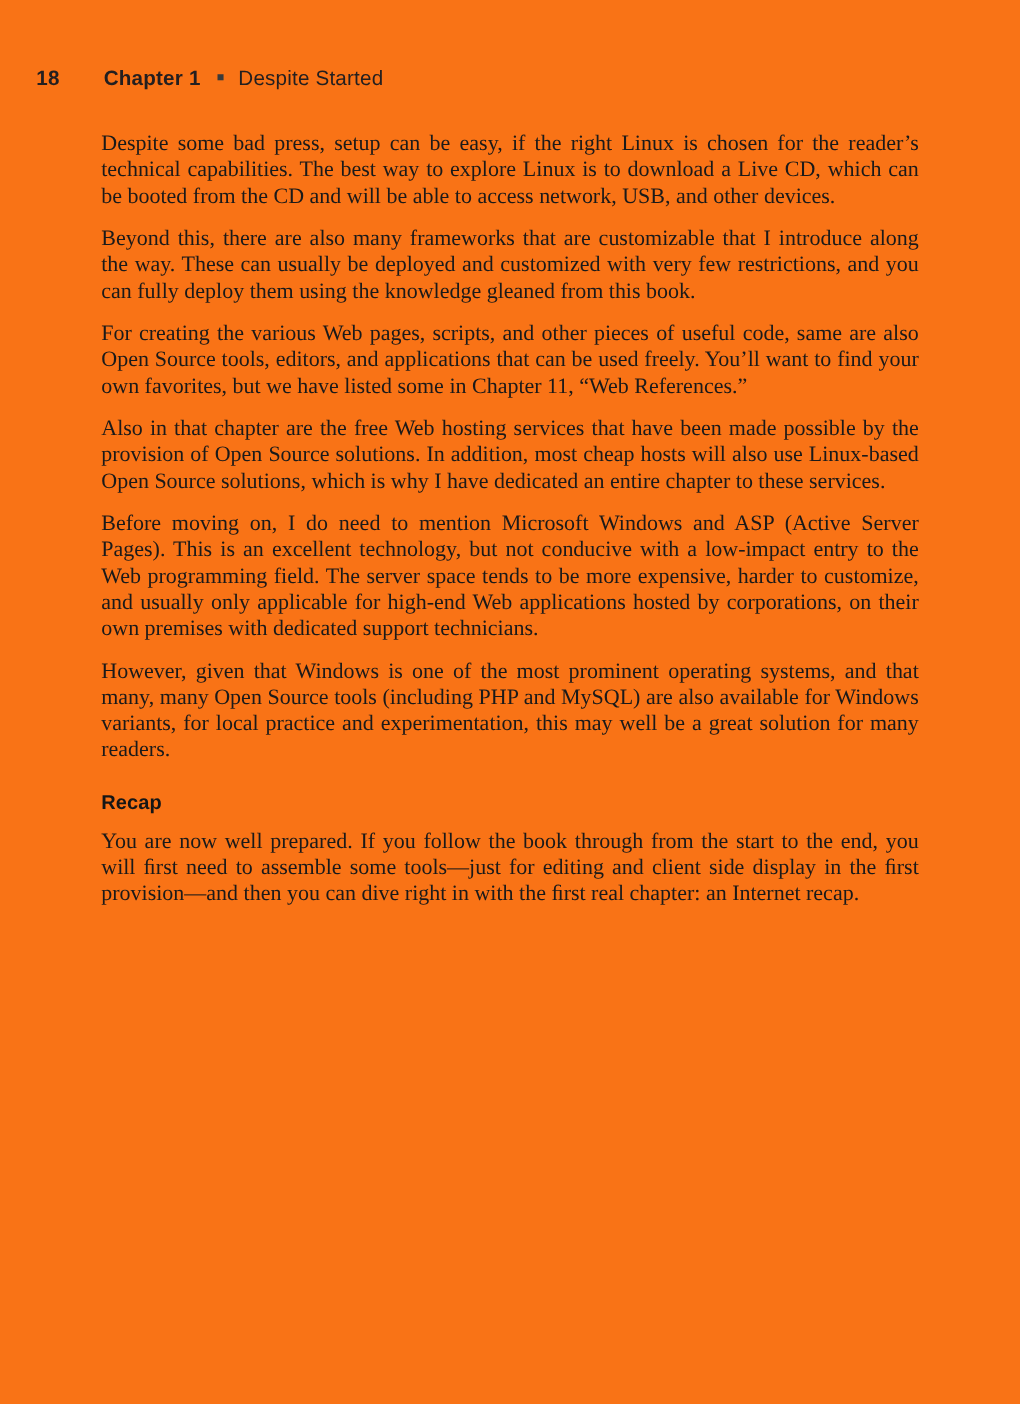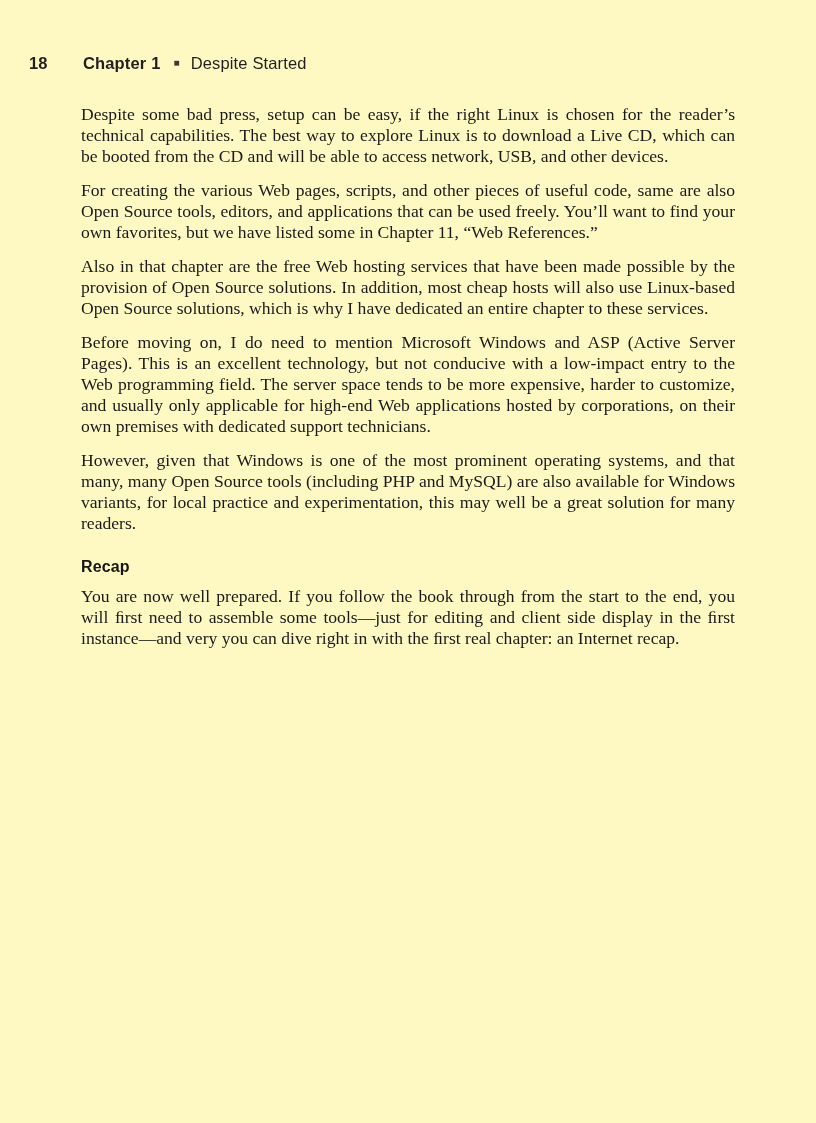--- a/index.html
+++ b/index.html
@@ -15,21 +15,21 @@
     color: #1a1a1a;
     overflow: hidden;
   }
 
   .page {
     position: absolute;
     left: 0;
     top: 0;
     width: 816px;
     height: 1123px;
-    background: #fef9c3;
+    background: #f97316;
   }
 
   
   .running-head {
     position: absolute;
     left: 29px;
     top: 54px;
     width: 740px;
     height: 26px;
     display: flex;
@@ -104,24 +104,25 @@
   <div class="running-head">
     <span class="folio">18</span>
     <span class="head-chapter">Chapter 1</span>
     <span class="head-sep">■</span>
     <span class="head-title">Despite Started</span>
   </div>
 
   <div class="column">
 
     <p class="body-par last-line-flush">Despite some bad press, setup can be easy, if the right Linux is chosen for the reader’s technical capabilities. The best way to explore Linux is to download a Live CD, which can be booted from the CD and will be able to access network, USB, and other devices.</p>
+    <p class="body-par last-line-flush">Beyond this, there are also many frameworks that are customizable that I introduce along the way. These can usually be deployed and customized with very few restrictions, and you can fully deploy them using the knowledge gleaned from this book.</p>
     <p class="body-par last-line-flush">For creating the various Web pages, scripts, and other pieces of useful code, same are also Open Source tools, editors, and applications that can be used freely. You’ll want to find your own favorites, but we have listed some in Chapter 11, “Web References.”</p>
     <p class="body-par last-line-flush">Also in that chapter are the free Web hosting services that have been made possible by the provision of Open Source solutions. In addition, most cheap hosts will also use Linux-based Open Source solutions, which is why I have dedicated an entire chapter to these services.</p>
     <p class="body-par last-line-flush">Before moving on, I do need to mention Microsoft Windows and ASP (Active Server Pages). This is an excellent technology, but not conducive with a low-impact entry to the Web programming field. The server space tends to be more expensive, harder to customize, and usually only applicable for high-end Web applications hosted by corporations, on their own premises with dedicated support technicians.</p>
     <p class="body-par last-line-flush">However, given that Windows is one of the most prominent operating systems, and that many, many Open Source tools (including PHP and MySQL) are also available for Windows variants, for local practice and experimentation, this may well be a great solution for many readers.</p>
 
     <h2 class="section-head">Recap</h2>
 
-    <p class="body-par last-line-flush">You are now well prepared. If you follow the book through from the start to the end, you will ﬁrst need to assemble some tools—just for editing and client side display in the ﬁrst instance—and very you can dive right in with the ﬁrst real chapter: an Internet recap.</p>
+    <p class="body-par last-line-flush">You are now well prepared. If you follow the book through from the start to the end, you will ﬁrst need to assemble some tools—just for editing and client side display in the ﬁrst provision—and then you can dive right in with the ﬁrst real chapter: an Internet recap.</p>
 
   </div>
 
 </div>
 
 </body></html>

